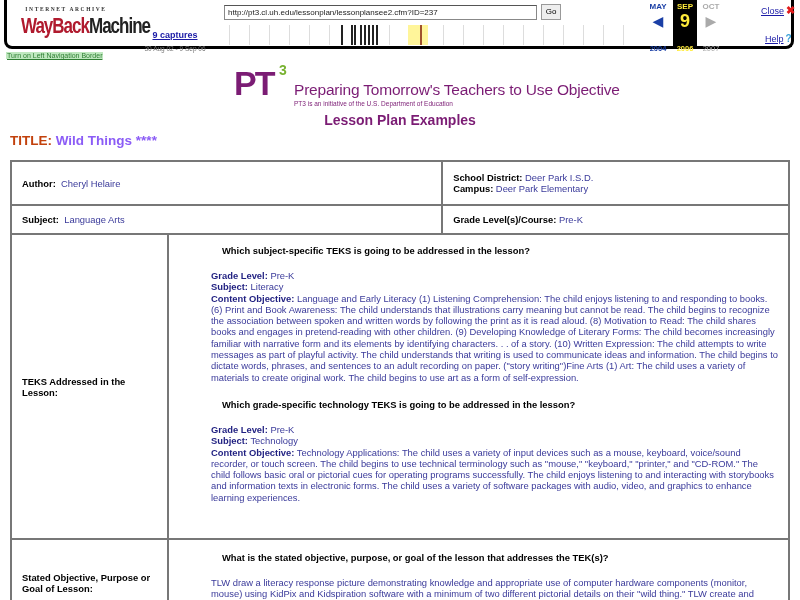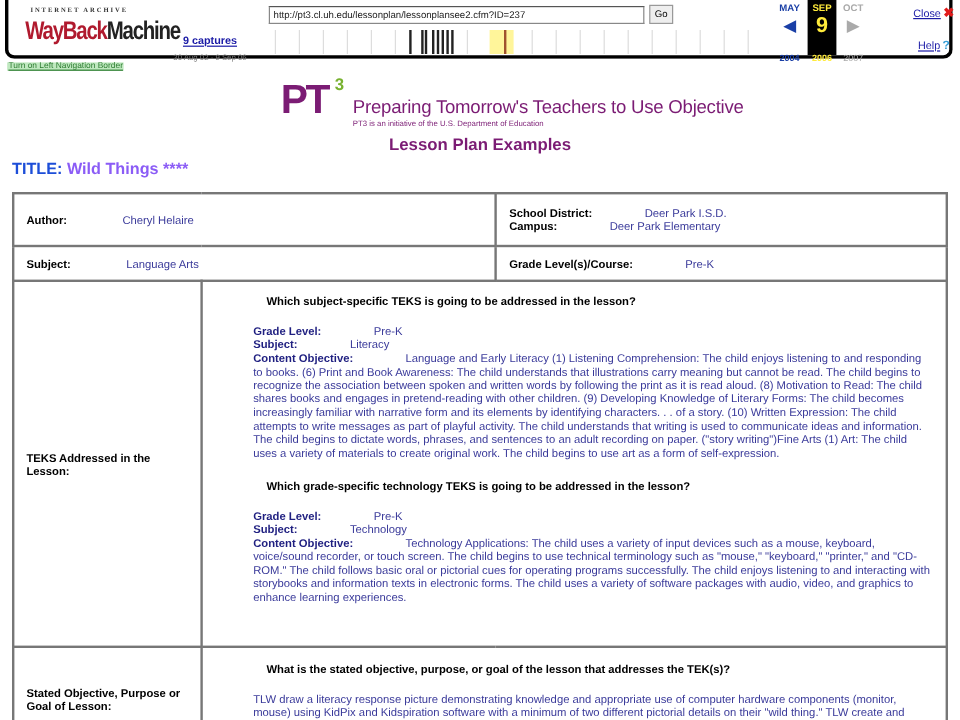--- a/index.html
+++ b/index.html
@@ -69,31 +69,31 @@
 
   
   .pt3 { position: absolute; left: 234px; top: 66px; width: 360px; height: 50px; }
   .pt3-logo { position: absolute; left: 0; top: 0; font-size: 34px; font-weight: bold; color: #7b1c74; letter-spacing: -2px; line-height: 34px; }
   .pt3-sup { position: absolute; left: 45px; top: -4px; font-size: 14px; color: #78b230; font-weight: bold; }
   .pt3-tag { position: absolute; left: 60px; top: 15px; font-size: 15.5px; color: #7b1c74; white-space: nowrap; letter-spacing: -0.2px; }
   .pt3-sub { position: absolute; left: 60px; top: 34px; font-size: 6.5px; color: #7b1c74; white-space: nowrap; }
   .lesson-heading { position: absolute; left: 0; width: 800px; top: 112px; text-align: center; font-size: 14px; font-weight: bold; color: #7b1c74; }
 
   .title { position: absolute; left: 10px; top: 133px; font-size: 13.5px; font-weight: bold; }
-  .title .t-label { color: #1d4ed8; }
+  .title .t-label { color: #c2410c; }
   .title .t-value { color: #8b5cf6; }
 
   
   table.plan {
     position: absolute; left: 10px; top: 160px; width: 780px;
     border-collapse: collapse; font-size: 9.4px;
   }
   table.plan td { border: 2px solid #777; vertical-align: middle; padding: 0 10px; }
   .lbl { font-weight: bold; color: #000; }
-  .val { color: #3a3a9a; margin-left: 41px; }
+  .val { color: #3a3a9a; }
   .row-author td { height: 44px; }
   .row-subject td { height: 29px; }
   .col-left { width: 157px; }
   .row-teks td { height: 305px; }
   .q { font-weight: bold; color: #000; margin-top: 4px; margin-left: 43px; }
   .block { padding-left: 32px; margin-top: 14px; line-height: 11.3px; }
   .block .lbl { color: #1f1f80; }
   .gap { height: 12px; }
   .row-obj td { height: 70px; vertical-align: top; }
   .row-obj .left-cell { vertical-align: middle; padding-top: 16px; }

